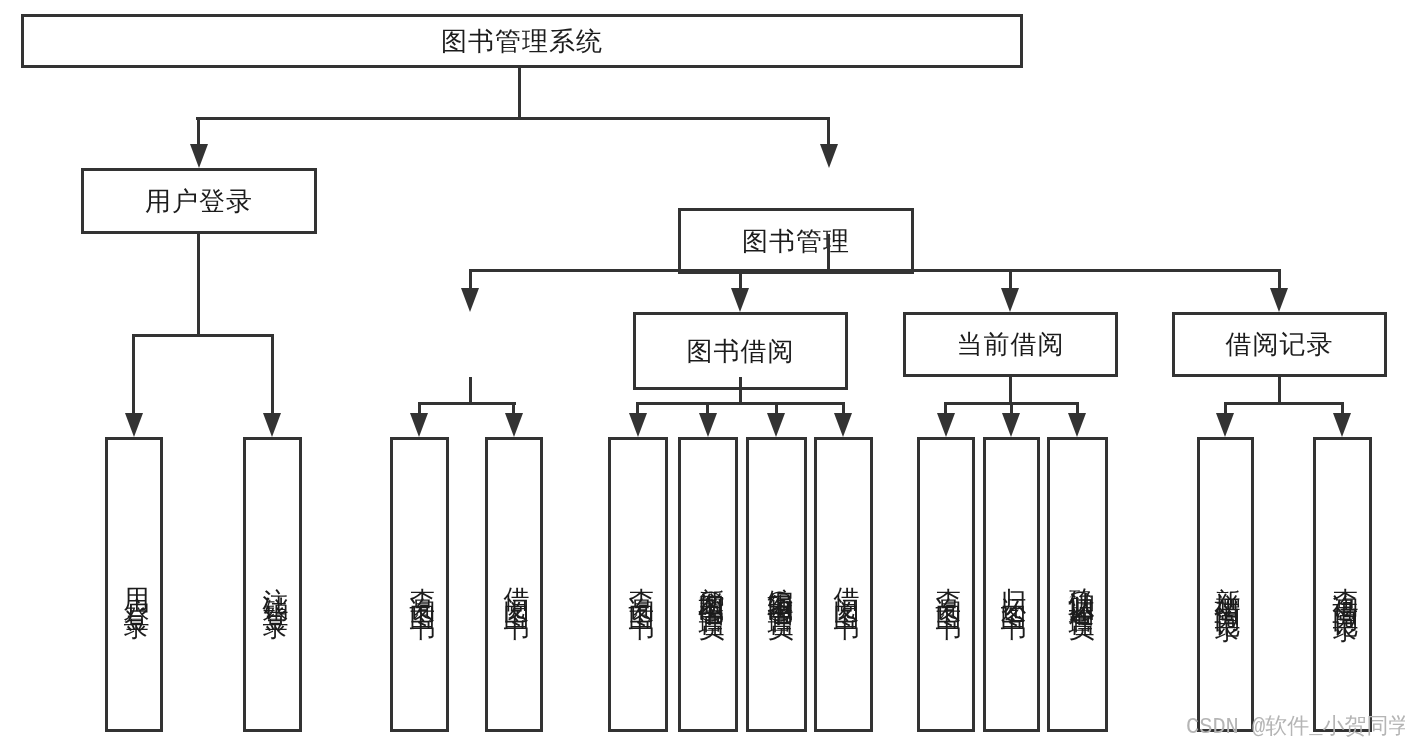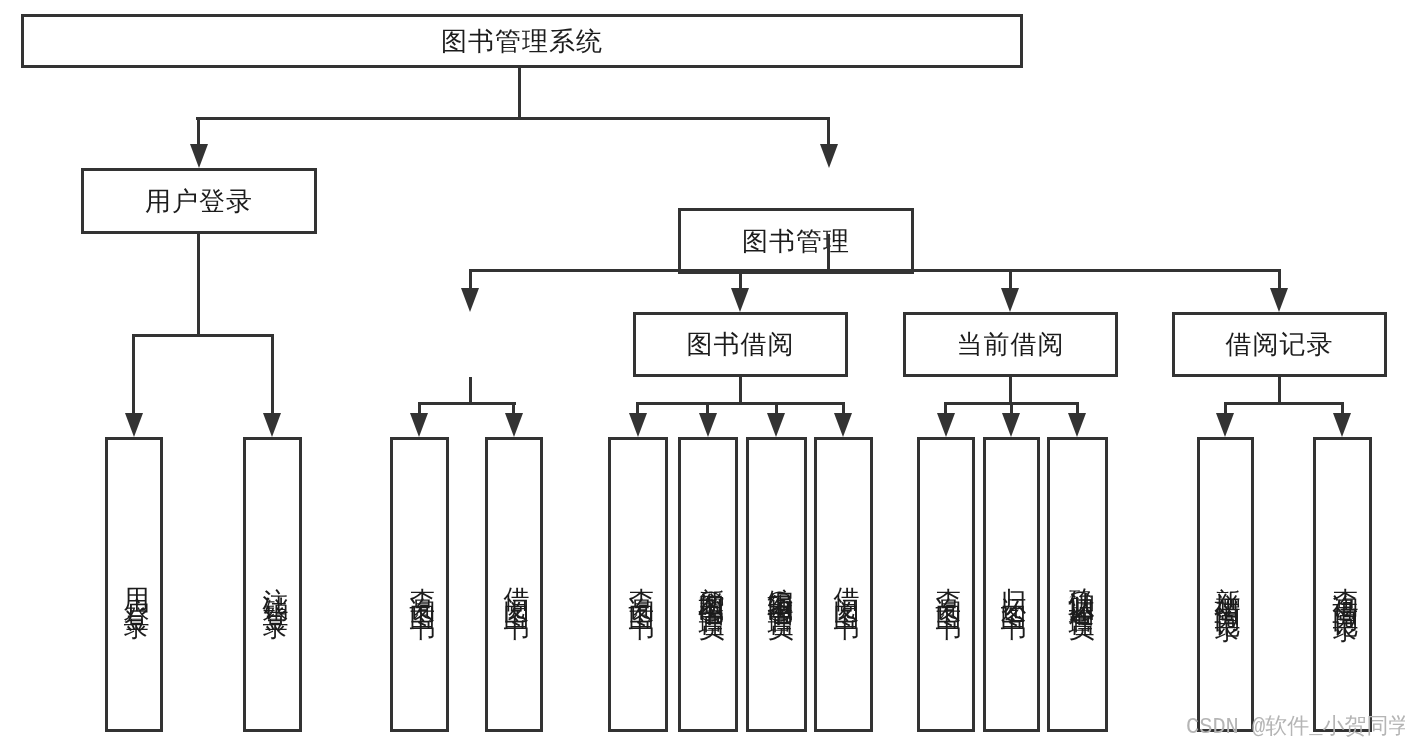--- a/index.html
+++ b/index.html
@@ -65,21 +65,21 @@
 
   <div class="bx hbox" style="left:81px; top:168px; width:236px; height:66px;">
     <span>用户登录</span>
   </div>
 
   <div class="bx hbox" style="left:678px; top:168px; width:236px; height:66px;margin-top:40px;">
     <span>图书管理</span>
   </div>
 
 
-  <div class="bx hbox" style="left:633px; top:312px; width:215px; height:65px;justify-content:center;">
+  <div class="bx hbox" style="left:633px; top:312px; width:215px; height:78px;justify-content:center;">
     <span>图书借阅</span>
   </div>
 
   <div class="bx hbox" style="left:1172px; top:312px; width:215px; height:65px;">
     <span>借阅记录</span>
   </div>
 
   <div class="bx hbox" style="left:903px; top:312px; width:215px; height:65px;">
     <span>当前借阅</span>
   </div>

